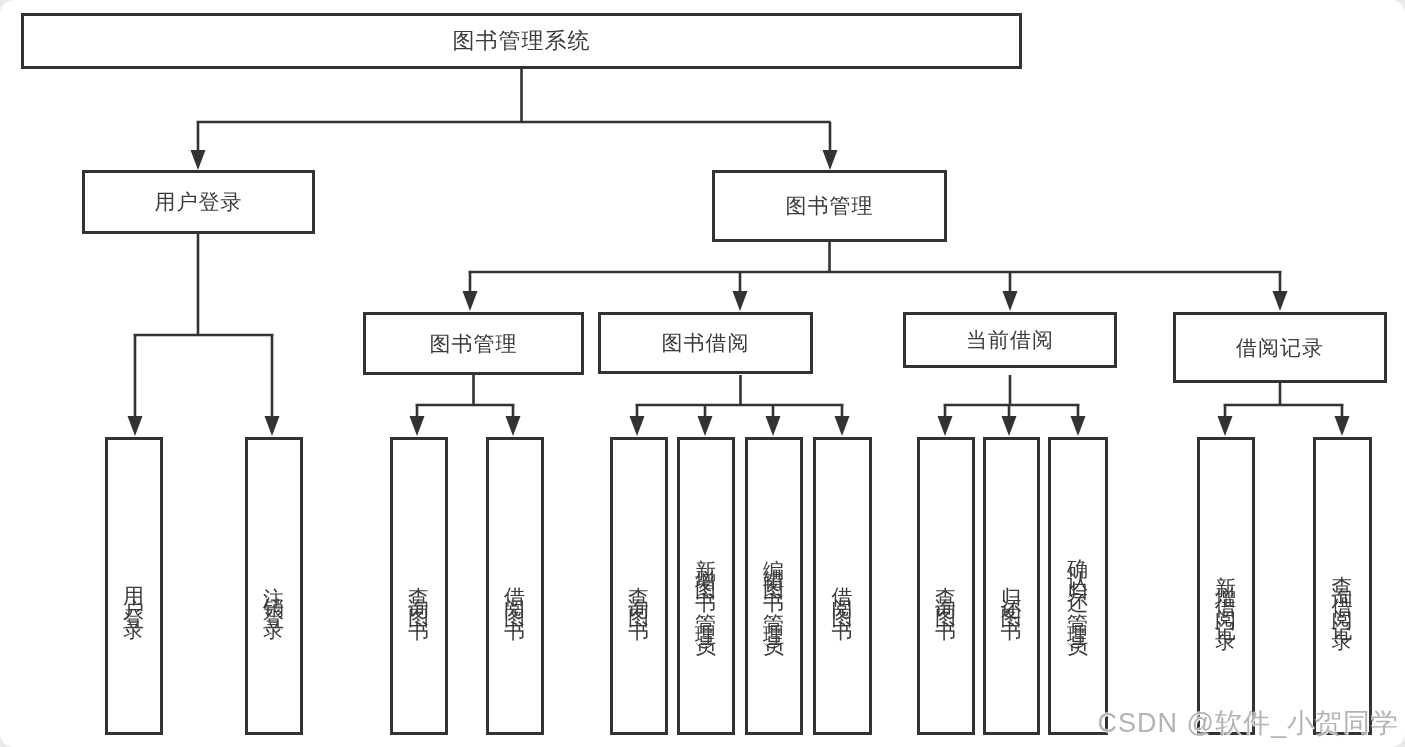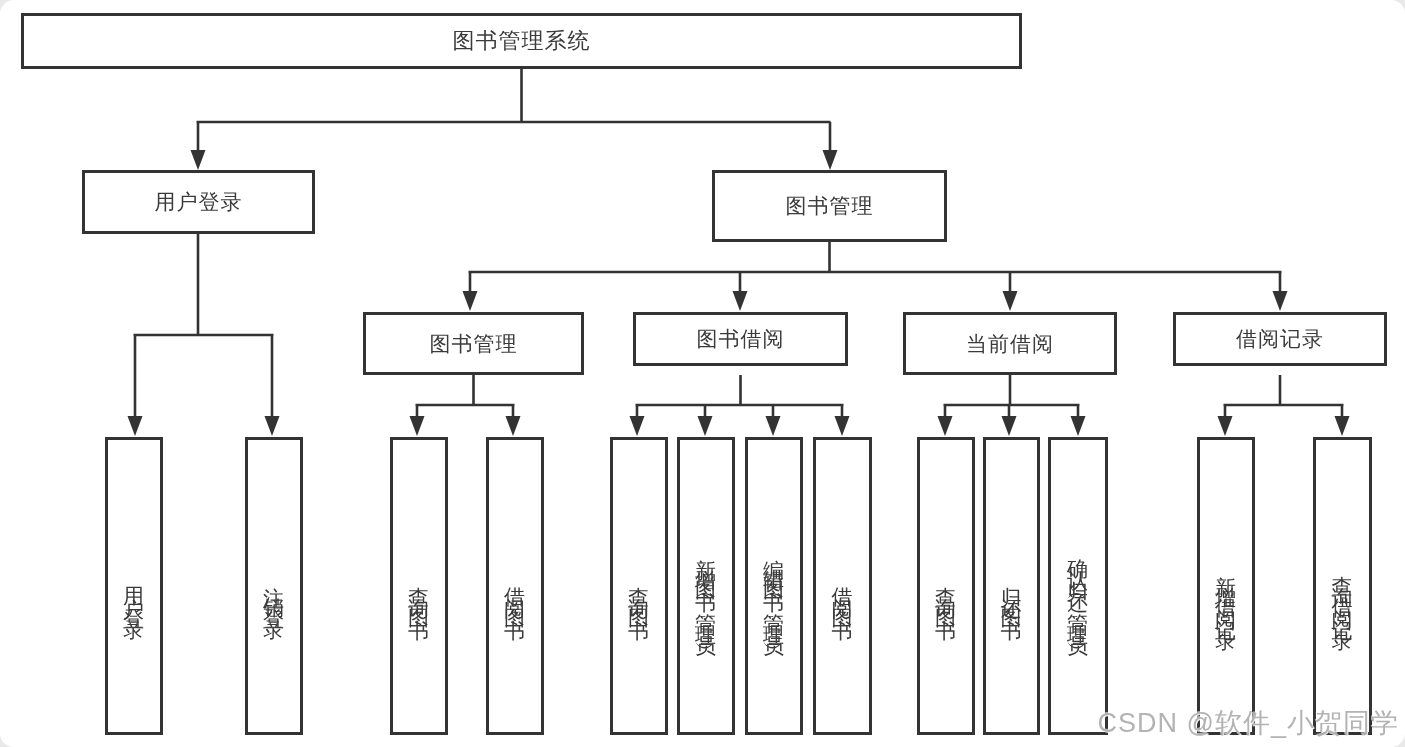--- a/index.html
+++ b/index.html
@@ -119,23 +119,23 @@
     <polygon points="1217.5,416 1232.5,416 1225,436"></polygon>
     <polygon points="1334.5,416 1349.5,416 1342,436"></polygon>
   </svg>
 
   <div class="node root" style="left:21px;top:13px;width:1001px;height:56px">图书管理系统</div>
 
   <div class="node" style="left:82px;top:170px;width:233px;height:64px">用户登录</div>
   <div class="node" style="left:712px;top:170px;width:235px;height:72px">图书管理</div>
 
   <div class="node" style="left:363px;top:312px;width:221px;height:63px">图书管理</div>
-  <div class="node" style="left:633px;top:312px;width:215px;height:54px">图书借阅</div>
-  <div class="node" style="left:903px;top:312px;width:214px;height:63px">当前借阅</div>
-  <div class="node" style="left:1173px;top:312px;width:214px;height:54px">借阅记录</div>
+  <div class="node" style="left:598px;top:312px;width:215px;height:62px">图书借阅</div>
+  <div class="node" style="left:903px;top:312px;width:214px;height:56px">当前借阅</div>
+  <div class="node" style="left:1173px;top:312px;width:214px;height:71px">借阅记录</div>
 
   <div class="vnode" style="left:105px;width:58px">
     <span class="vtext">用户登录</span>
   </div>
   <div class="vnode" style="left:245px;width:58px">
     <span class="vtext">注销登录</span>
   </div>
 
   <div class="vnode" style="left:390px;width:58px">
     <span class="vtext">查询图书</span>

